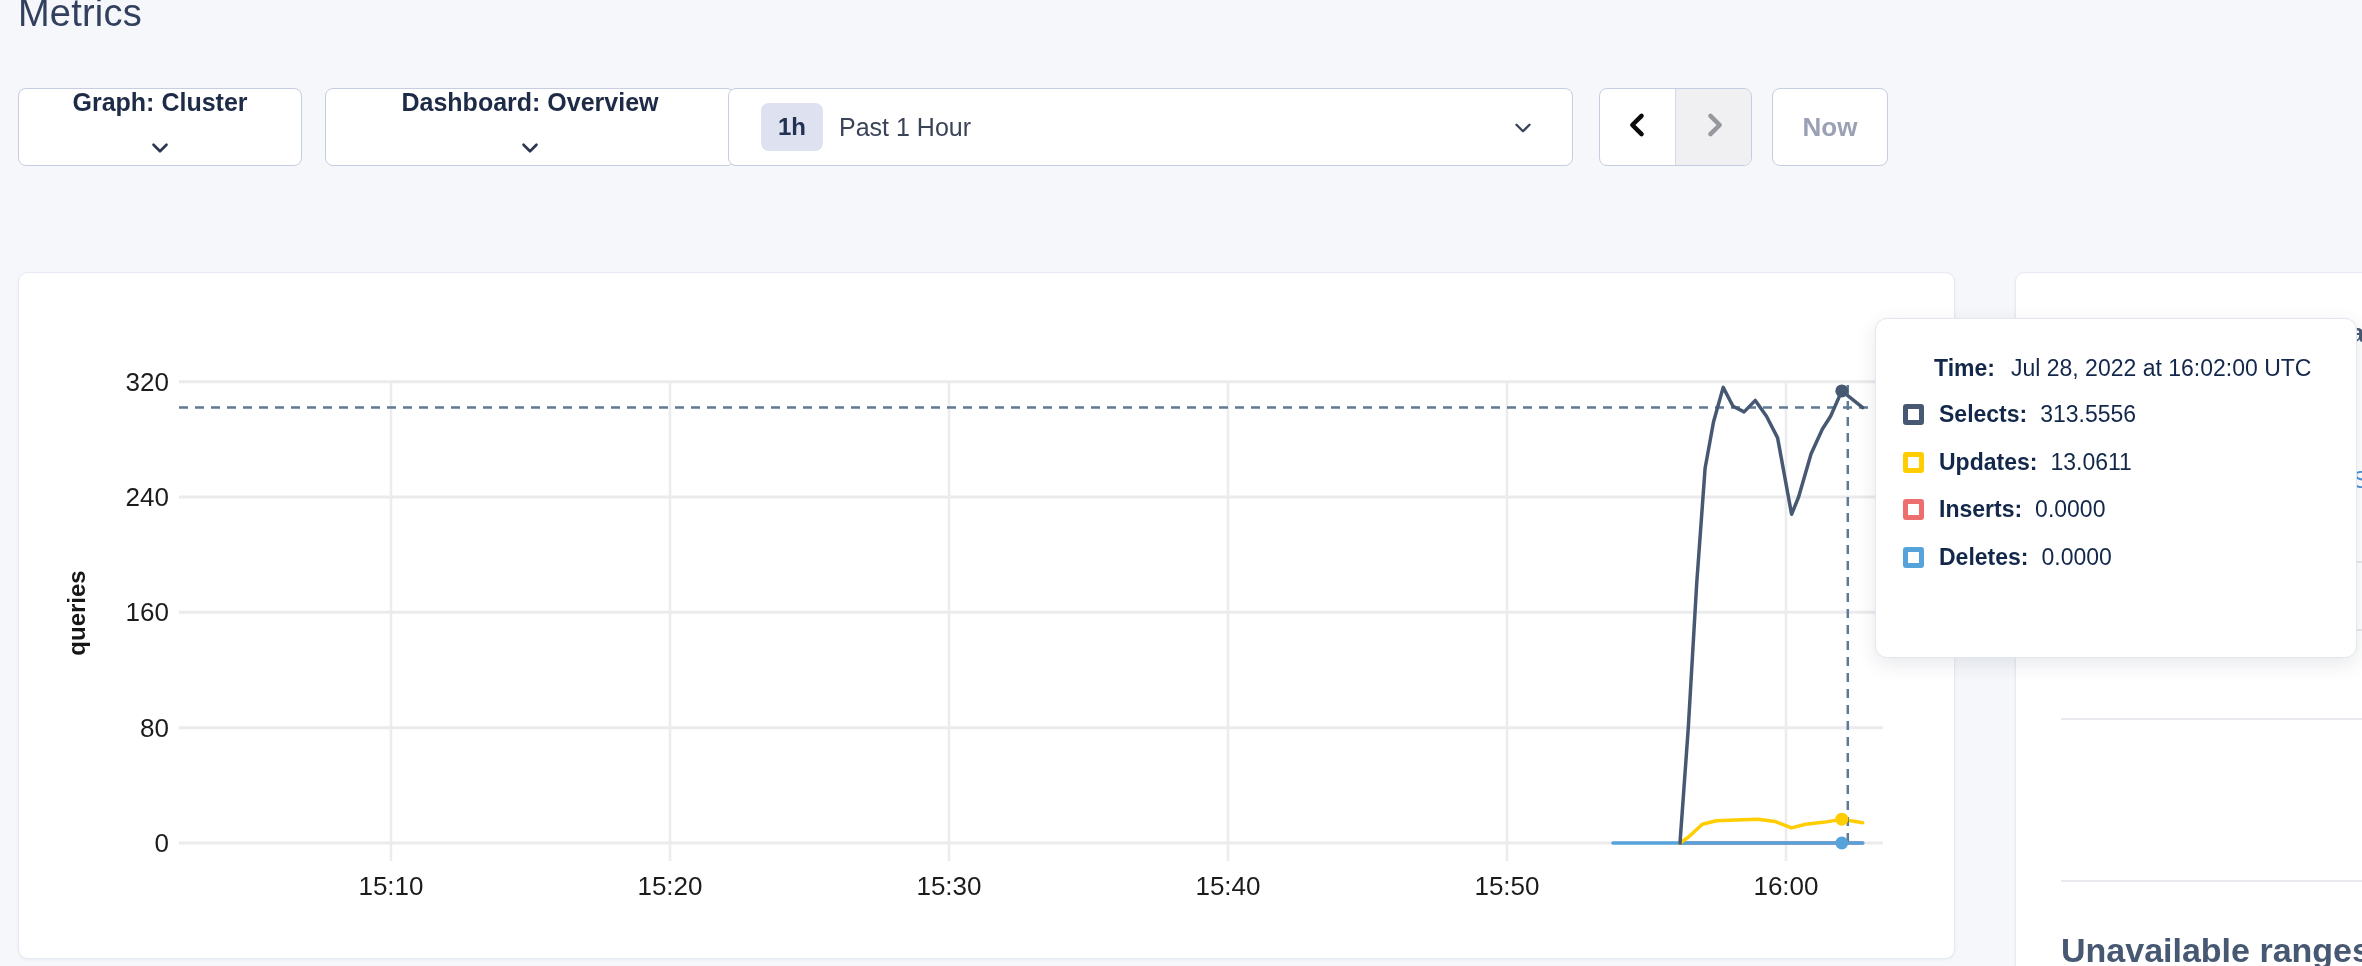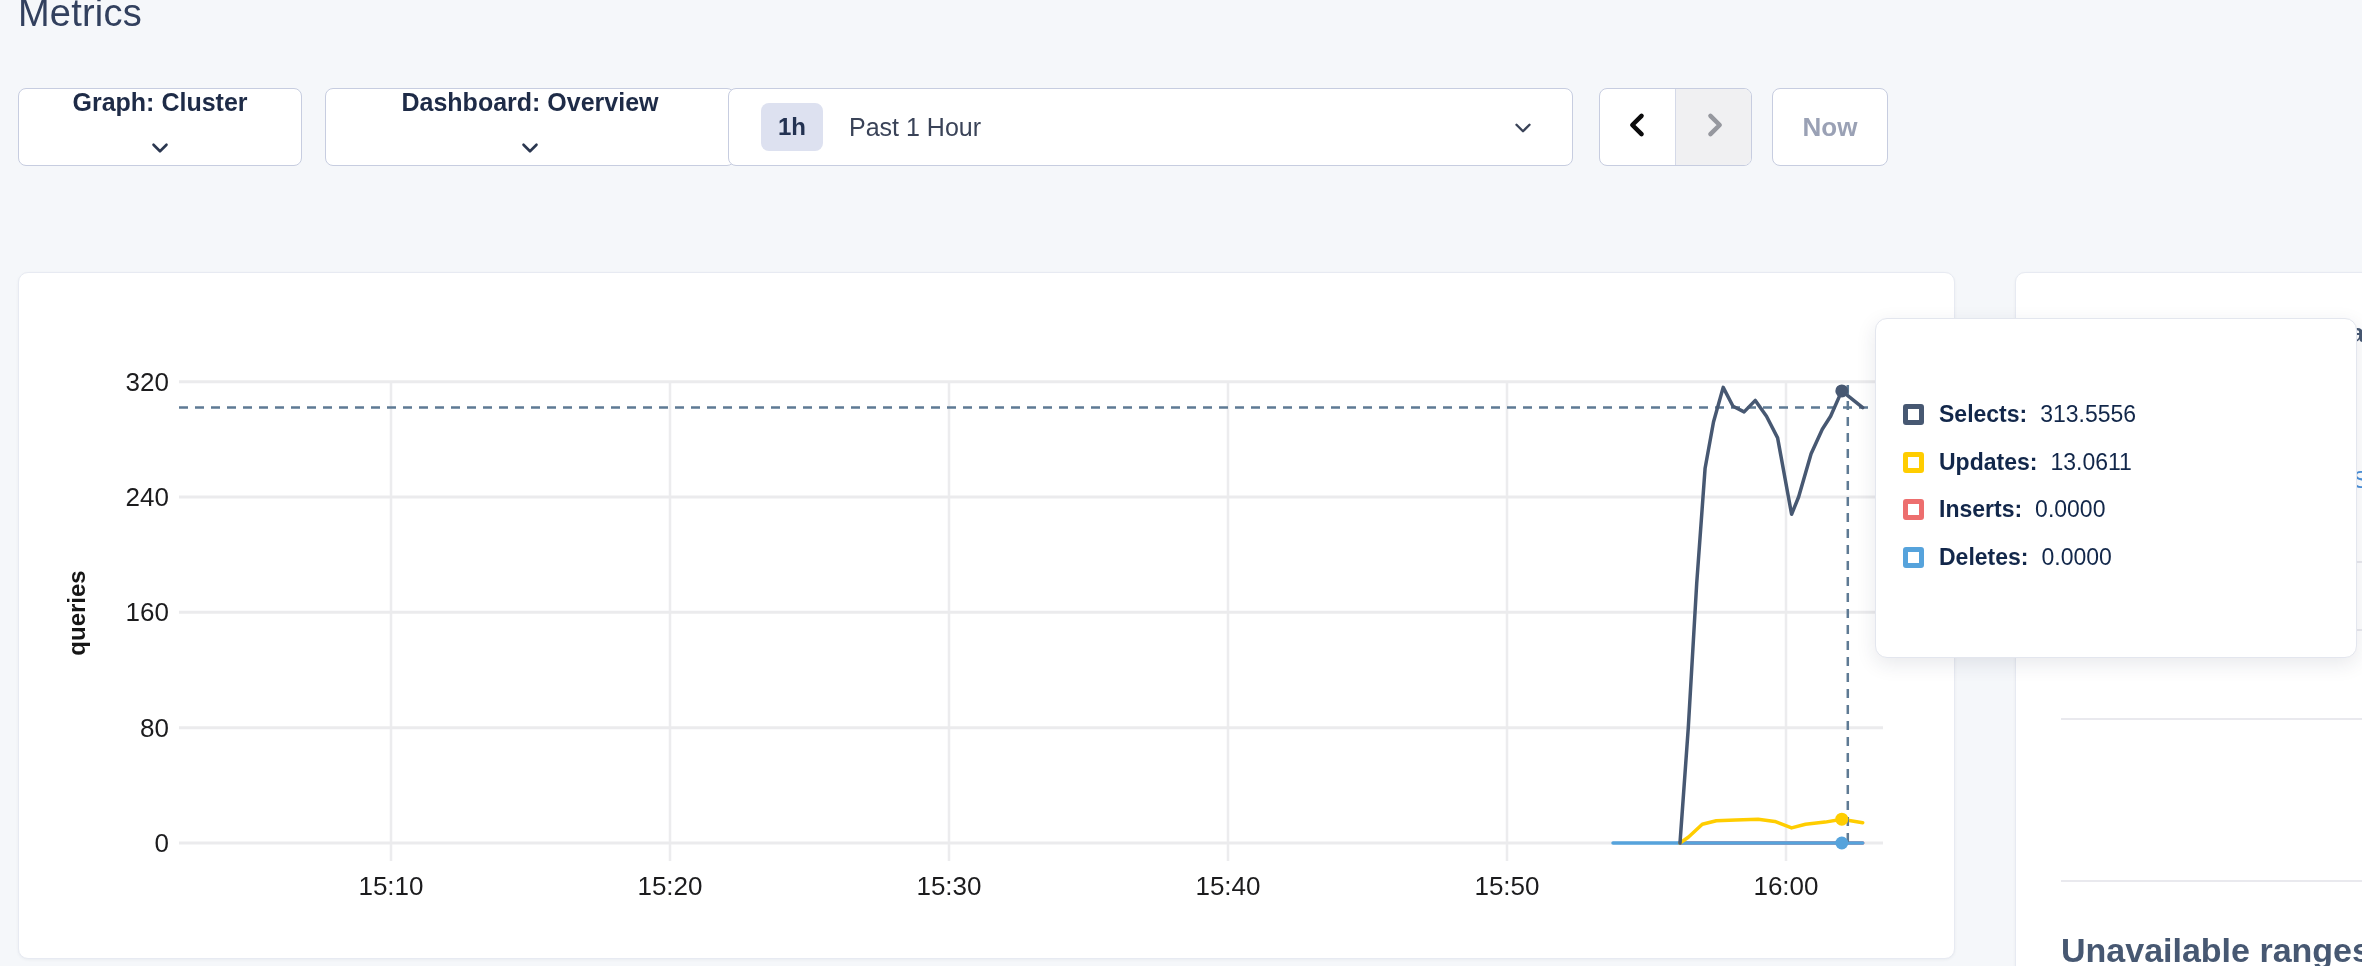--- a/index.html
+++ b/index.html
@@ -16,21 +16,21 @@
     position:absolute;top:88px;height:78px;box-sizing:border-box;background:#fff;
     border:1.5px solid #c7cde0;border-radius:8px;display:flex;align-items:center;
     font-size:25px;color:#1e2b47;cursor:pointer;
   }
   .dropdown{justify-content:center;gap:18px;font-weight:700;flex-direction:column;}
   #dd-graph{left:18px;width:284px;}
   #dd-dashboard{left:325px;width:410px;}
   #time-picker{left:728px;width:845px;font-weight:400;padding-left:32px;}
   .tp-badge{
     background:#dde1f0;color:#233252;font-weight:700;font-size:24px;
-    padding:10px 17px;border-radius:8px;margin-right:26px;
+    padding:10px 17px;border-radius:8px;margin-right:16px;
   }
   .tp-label{color:#3a4358;font-weight:400;}
   .tp-chevron{position:absolute;right:36px;top:26px;}
   .seg{
     position:absolute;top:88px;left:1599px;width:153px;height:78px;box-sizing:border-box;
     border:1.5px solid #c7cde0;border-radius:8px;display:flex;overflow:hidden;background:#fff;
   }
   .seg-half{flex:1;display:flex;align-items:center;justify-content:center;cursor:pointer;}
   .seg-next{background:#f0f0f2;border-left:1.5px solid #d4d9e8;cursor:default;}
   #now-btn{left:1772px;width:116px;justify-content:center;color:#9aa1b5;font-weight:600;font-size:26px;cursor:default;}
@@ -159,20 +159,23 @@
   <div class="side-title" style="top:658px">Unavailable ranges</div>
   <div class="side-divider" style="top:445px"></div>
 
   <div class="side-divider" style="top:607px"></div>
 
 </div>
 <div class="frag" id="frag-top">a</div>
 <div class="frag" id="frag-link">S</div>
 
 <div id="tooltip">
+  <div class="tt-time">
+    <b>Time:</b><span>Jul 28, 2022 at 16:02:00 UTC</span>
+  </div>
   <div class="tt-row" style="top:82px">
     <span class="swatch" style="border-color: rgb(71, 88, 114);"></span>
     <b>Selects:</b>
     <span>313.5556</span>
   </div>
   <div class="tt-row" style="top:130px">
     <span class="swatch" style="border-color: rgb(255, 205, 0);"></span>
     <b>Updates:</b>
     <span>13.0611</span>
   </div>

